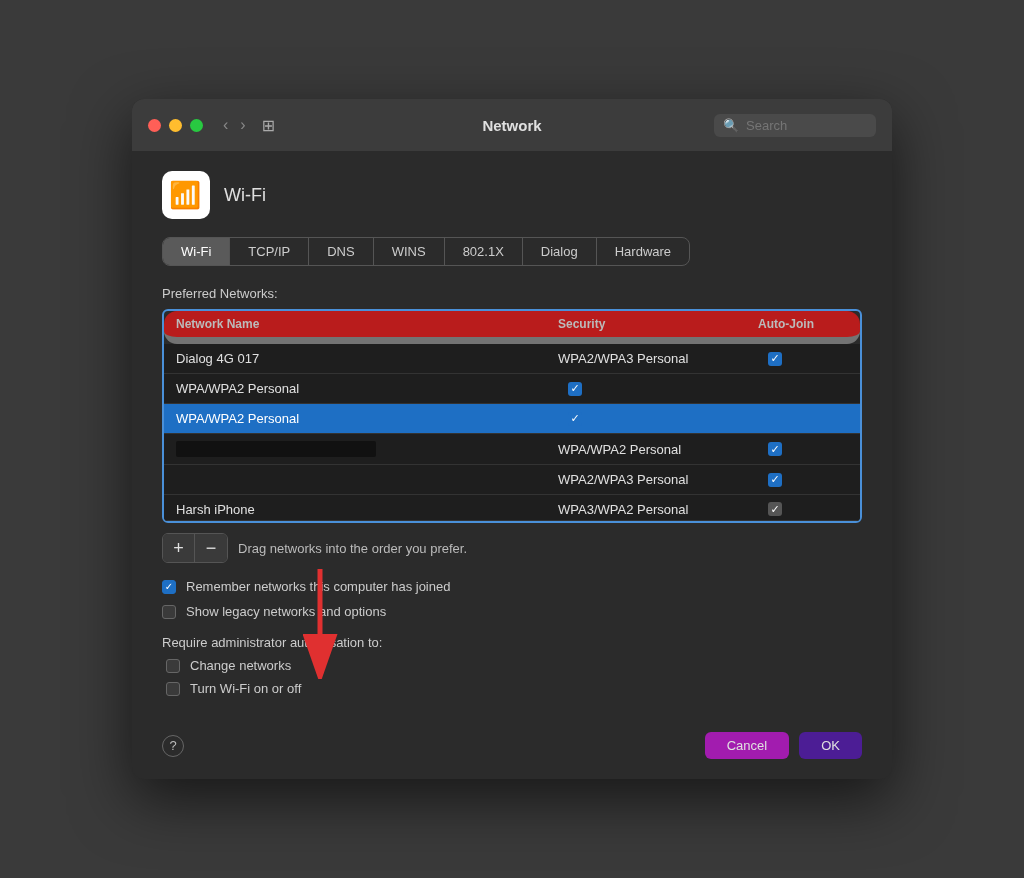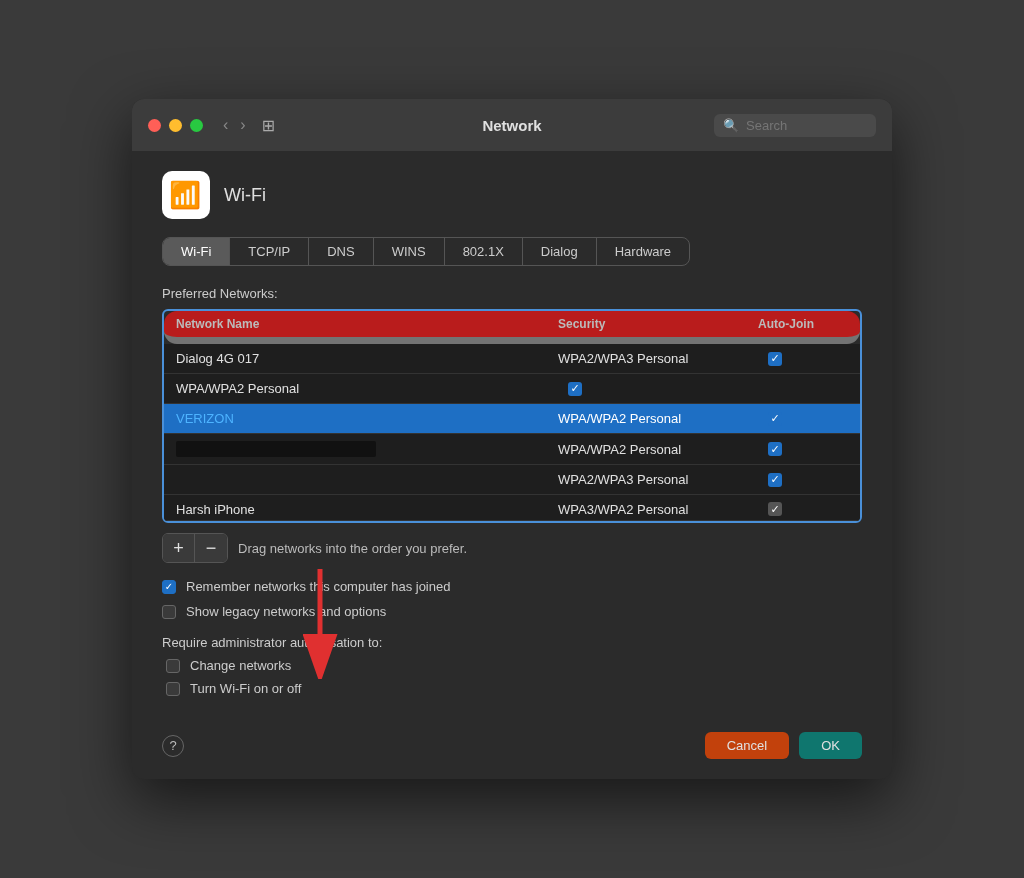--- a/index.html
+++ b/index.html
@@ -320,25 +320,25 @@
     }
     .footer-btns { display: flex; gap: 10px; }
     .footer-btn {
       padding: 6px 22px;
       border-radius: 6px;
       border: none;
       font-size: 13px;
       cursor: pointer;
     }
     .cancel-btn {
-      background: #c2410c;
+      background: #a21caf;
       color: #e0e0e0;
     }
     .ok-btn {
-      background: #0f766e;
+      background: #4c1d95;
       color: #e0e0e0;
     }
     
     .window-wrapper {
       position: relative;
     }
     .red-arrow {
       position: absolute;
       left: 168px;
       top: 460px;
@@ -408,21 +408,20 @@
           </div>
 
           <div class="table-row">
             <span class="cell-text">WPA/WPA2 Personal</span>
             <div class="checkbox-cell">
               <div class="checkbox">✓</div>
             </div>
           </div>
 
           <div class="table-row selected">
-            <span class="cell-text blue">VERIZON</span>
             <span class="cell-text" style="color:#fff;">WPA/WPA2 Personal</span>
             <div class="checkbox-cell">
               <div class="checkbox">✓</div>
             </div>
           </div>
 
           <div class="table-row redacted-row">
             <span class="redacted-bar"></span>
             <span class="cell-text">WPA/WPA2 Personal</span>
             <div class="checkbox-cell">

